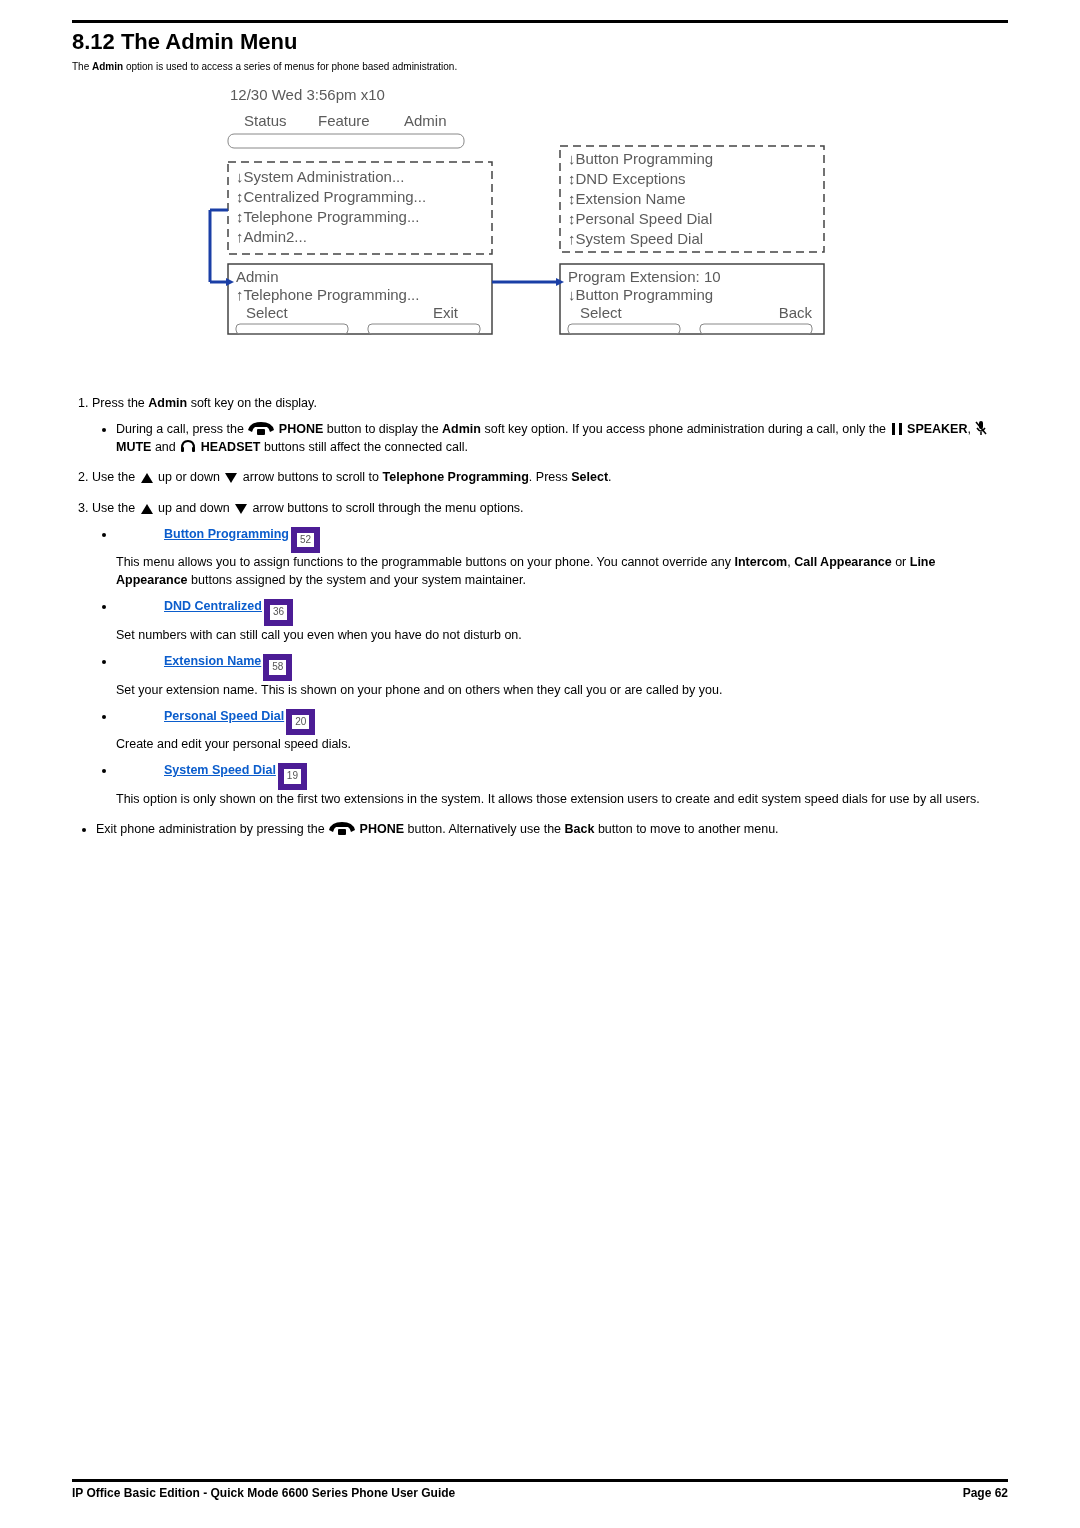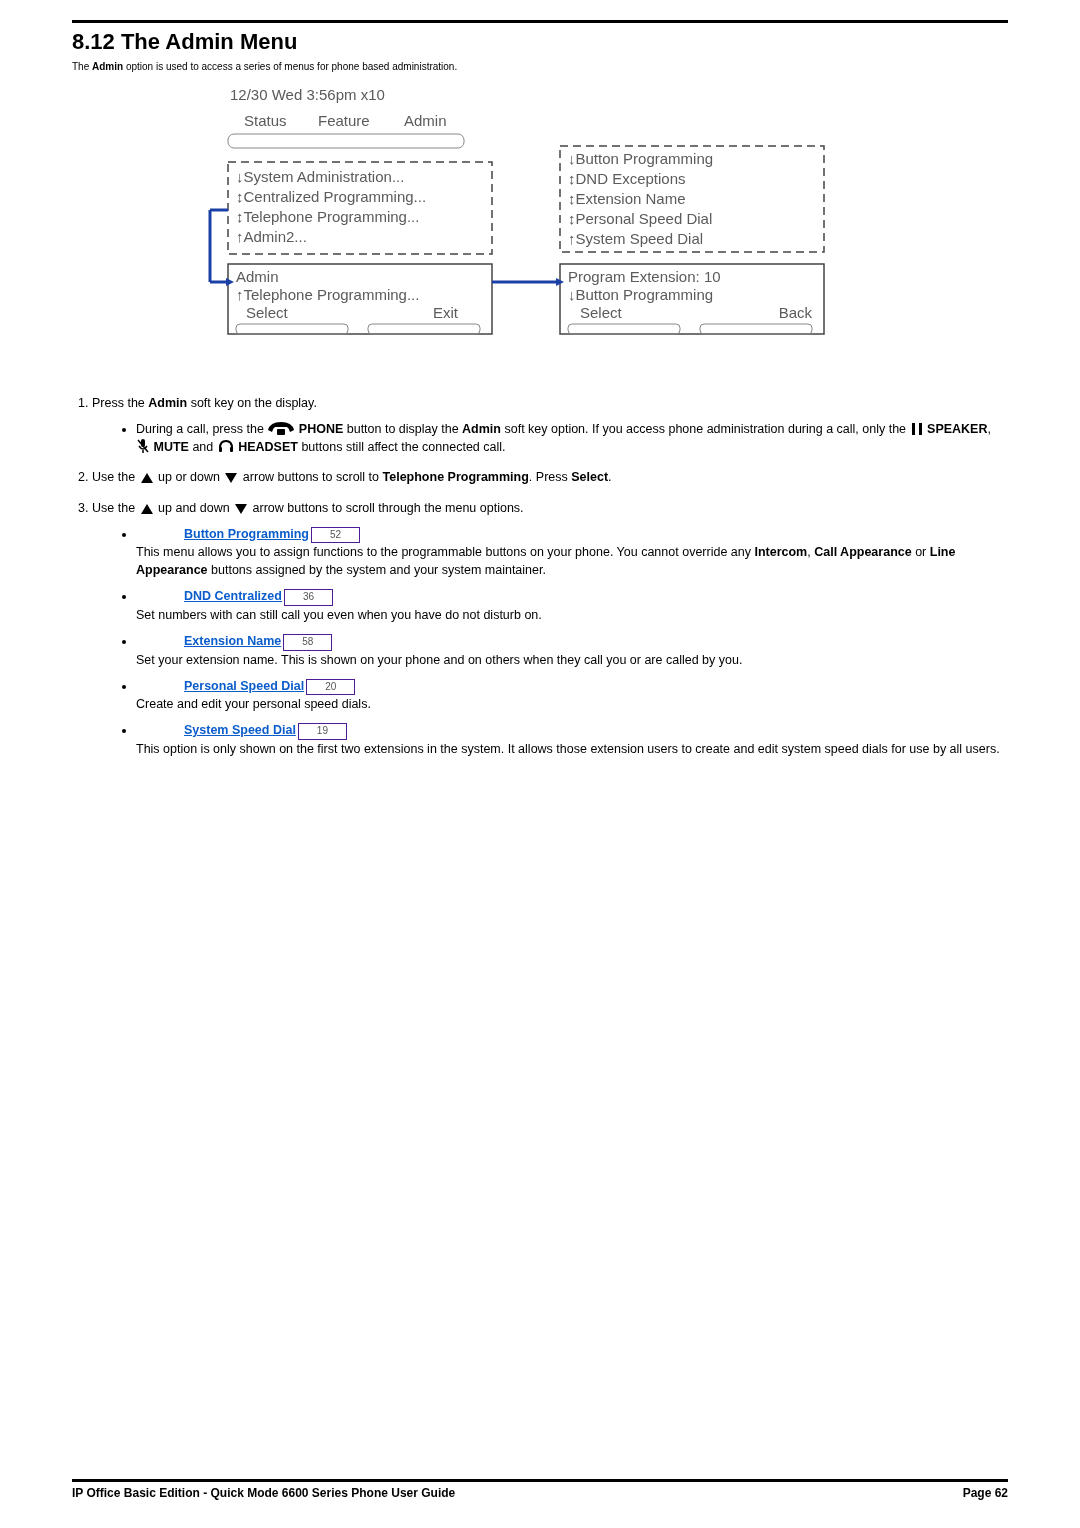--- a/index.html
+++ b/index.html
@@ -45,33 +45,32 @@
     line-height: 1.45;
   }
   ul.sub {
     list-style-type: disc;
     padding-left: 24px;
     margin: 6px 0 0 0;
   }
   ul.sub > li {
     margin-top: 8px;
     line-height: 1.45;
-    margin-left: 20px;
   }
   .link {
     color: #0b5dcc;
     text-decoration: underline;
     font-weight: bold;
     padding-left: 48px;
   }
   .pgref {
     display: inline-block;
-    border: 1px solid #4c1d95;
+    border: 6px solid #4c1d95;
     font-size: 10px;
-    padding: 0 18px;
+    padding: 0 3px;
     margin-left: 2px;
     vertical-align: text-top;
     background: #fff;
     color: #555;
   }
   .exit-para {
     font-size: 12.5px;
     margin-top: 6px;
     padding-left: 6px;
     line-height: 1.45;
@@ -252,20 +251,31 @@
           <span>Create and edit your personal speed dials.</span>
         </li>
         <li>
           <a class="link">System Speed Dial</a><span class="pgref">19</span><br>
           <span>This option is only shown on the first two extensions in the system. It allows those extension users to create and edit system speed dials for use by all users.</span>
         </li>
       </ul>
     </li>
   </ol>
 
+  <div class="exit-para">
+    <div class="exit-bullet">
+      <span>Exit phone administration by pressing the </span>
+      <svg class="icon-inline" width="26" height="16" viewBox="0 0 26 16">
+          <path d="M0 10 Q2 2 13 2 Q24 2 26 10 L22 12 Q21 8 19 7 L7 7 Q5 8 4 12 Z" fill="#000"></path>
+          <rect x="9" y="9" width="8" height="6" rx="1" fill="#000"></rect>
+        </svg>
+      <strong>PHONE</strong>
+      <span> button. Alternatively use the </span><strong>Back</strong><span> button to move to another menu.</span>
+    </div>
+  </div>
 
   <div class="footer">
     <hr class="hr-bottom">
     <div class="footer-row">
       <strong>IP Office Basic Edition - Quick Mode 6600 Series Phone User Guide</strong>
       <strong>Page 62</strong>
     </div>
   </div>
 
 </div>

